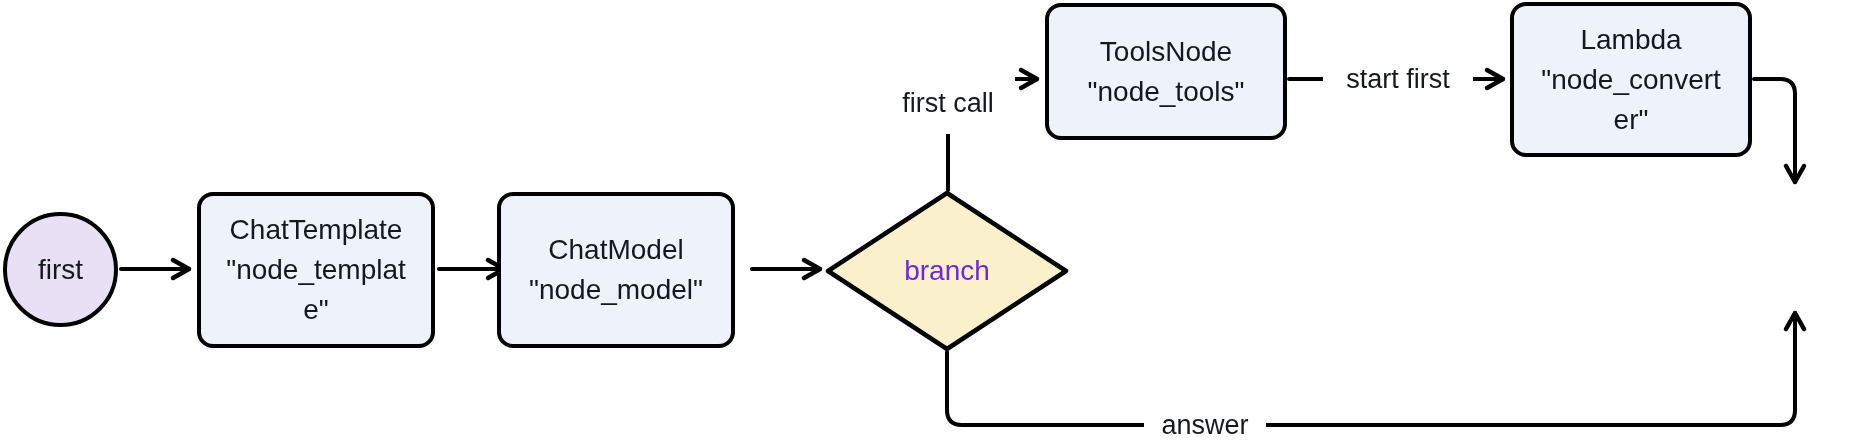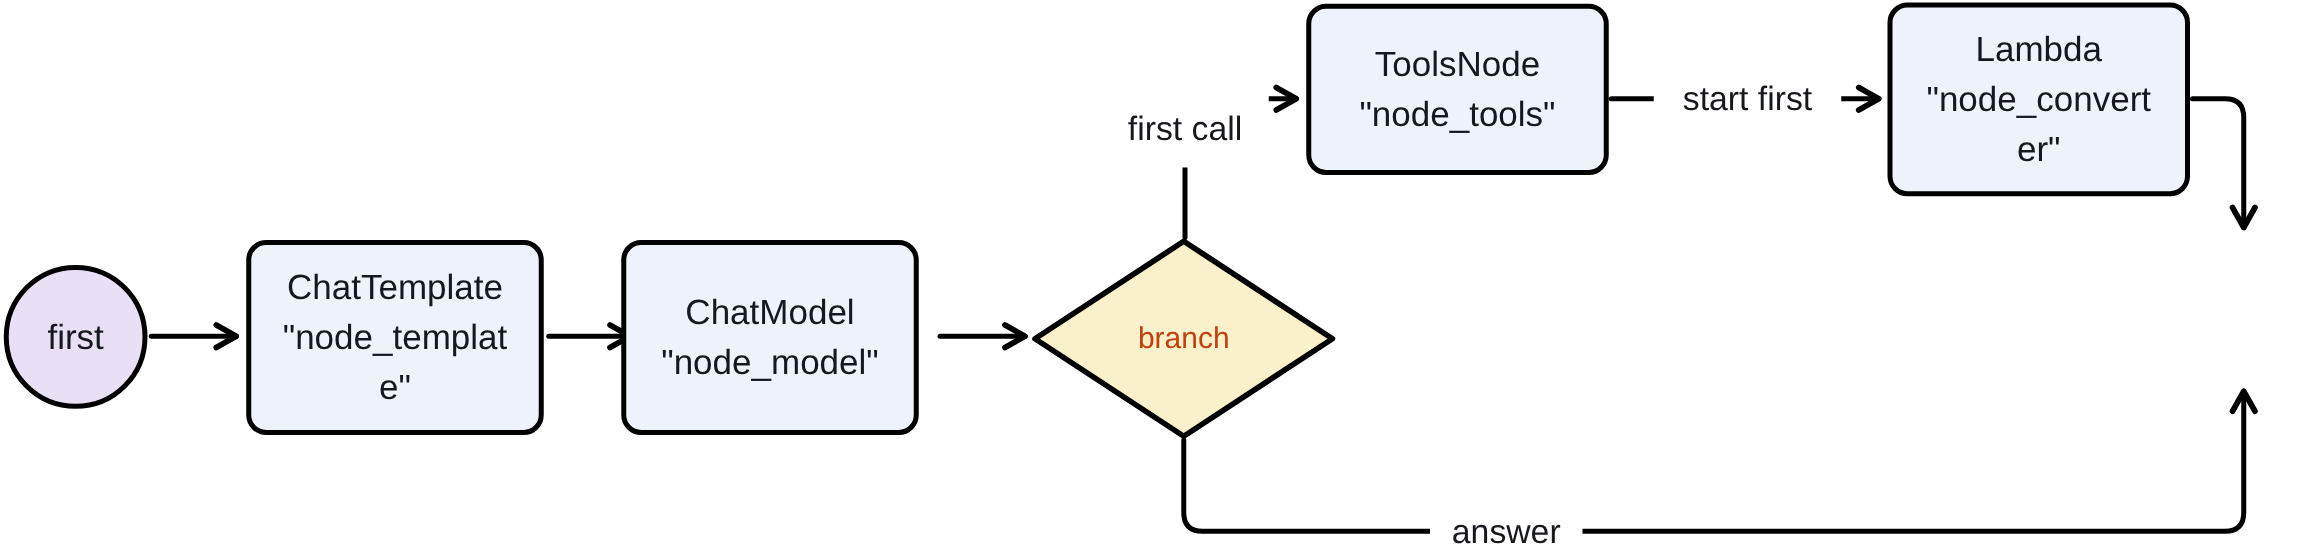--- a/index.html
+++ b/index.html
@@ -51,22 +51,22 @@
     font-size: 28px;
     color: #15181e;
   }
   #node-start { left: 3px;    top: 212px; }
   #node-end   { left: 1738px; top: 191px; }
 
   #branch-label {
     position: absolute;
     left: 947px; top: 271px;
     transform: translate(-50%, -50%);
-    font-size: 24px;
-    color: #c2410c;
+    font-size: 28px;
+    color: #6d28d9;
     white-space: nowrap;
   }
 
   .edge-label {
     position: absolute;
     transform: translate(-50%, -50%);
     background: #ffffff;
     display: flex;
     align-items: center;
     justify-content: center;

